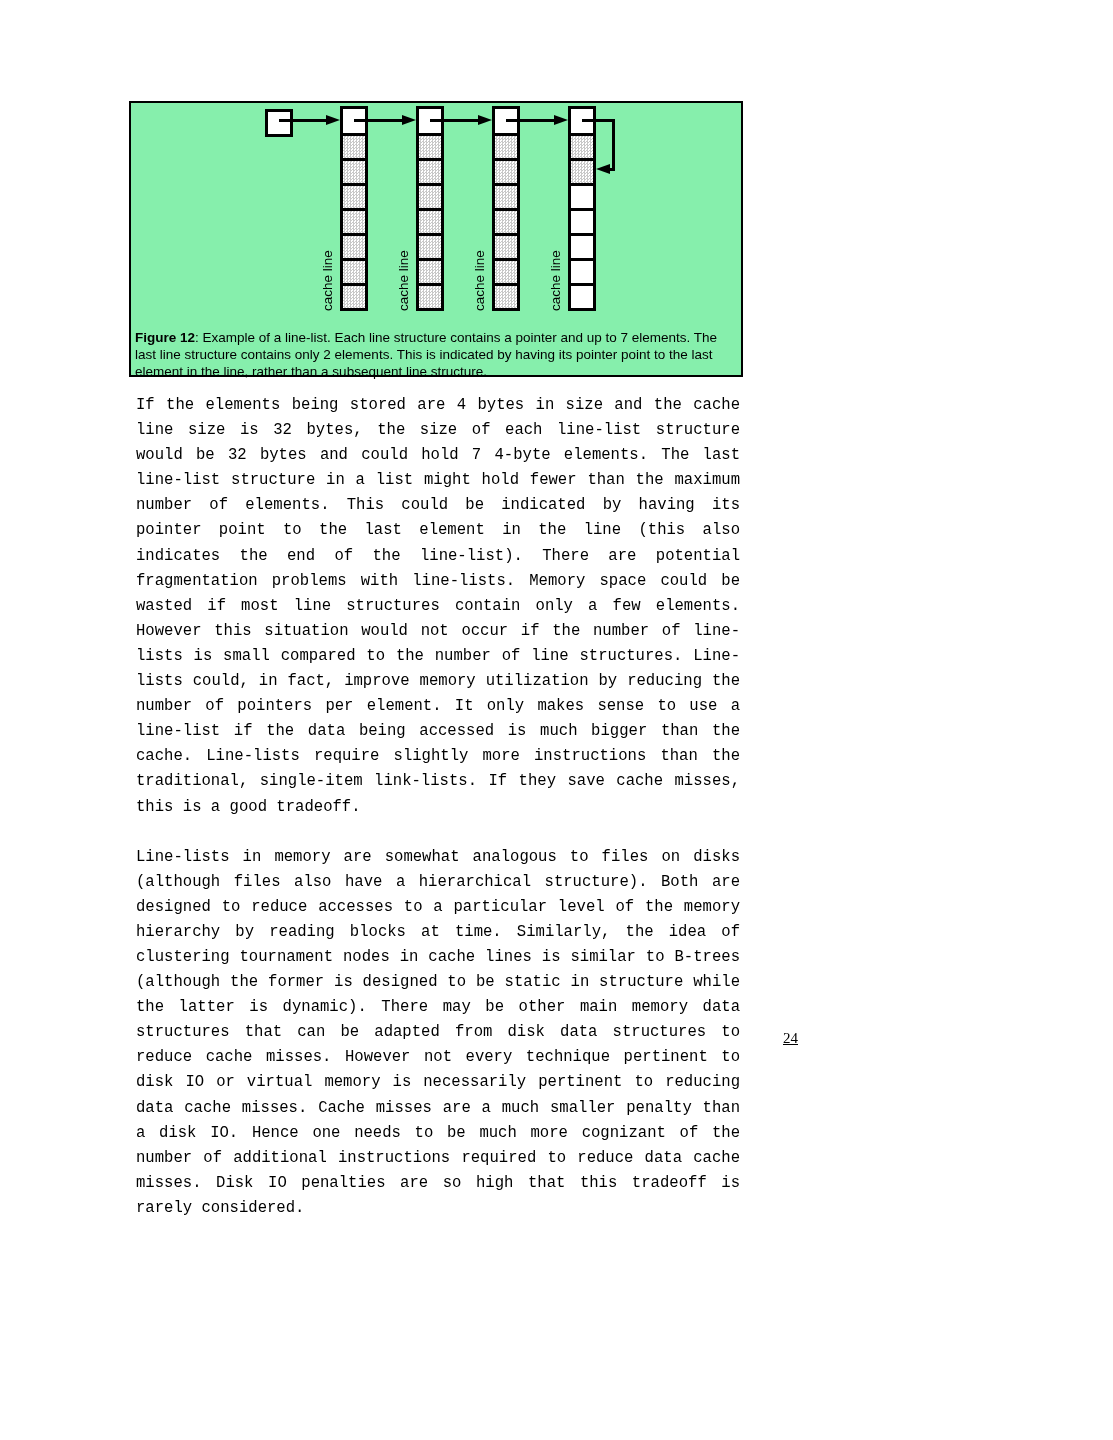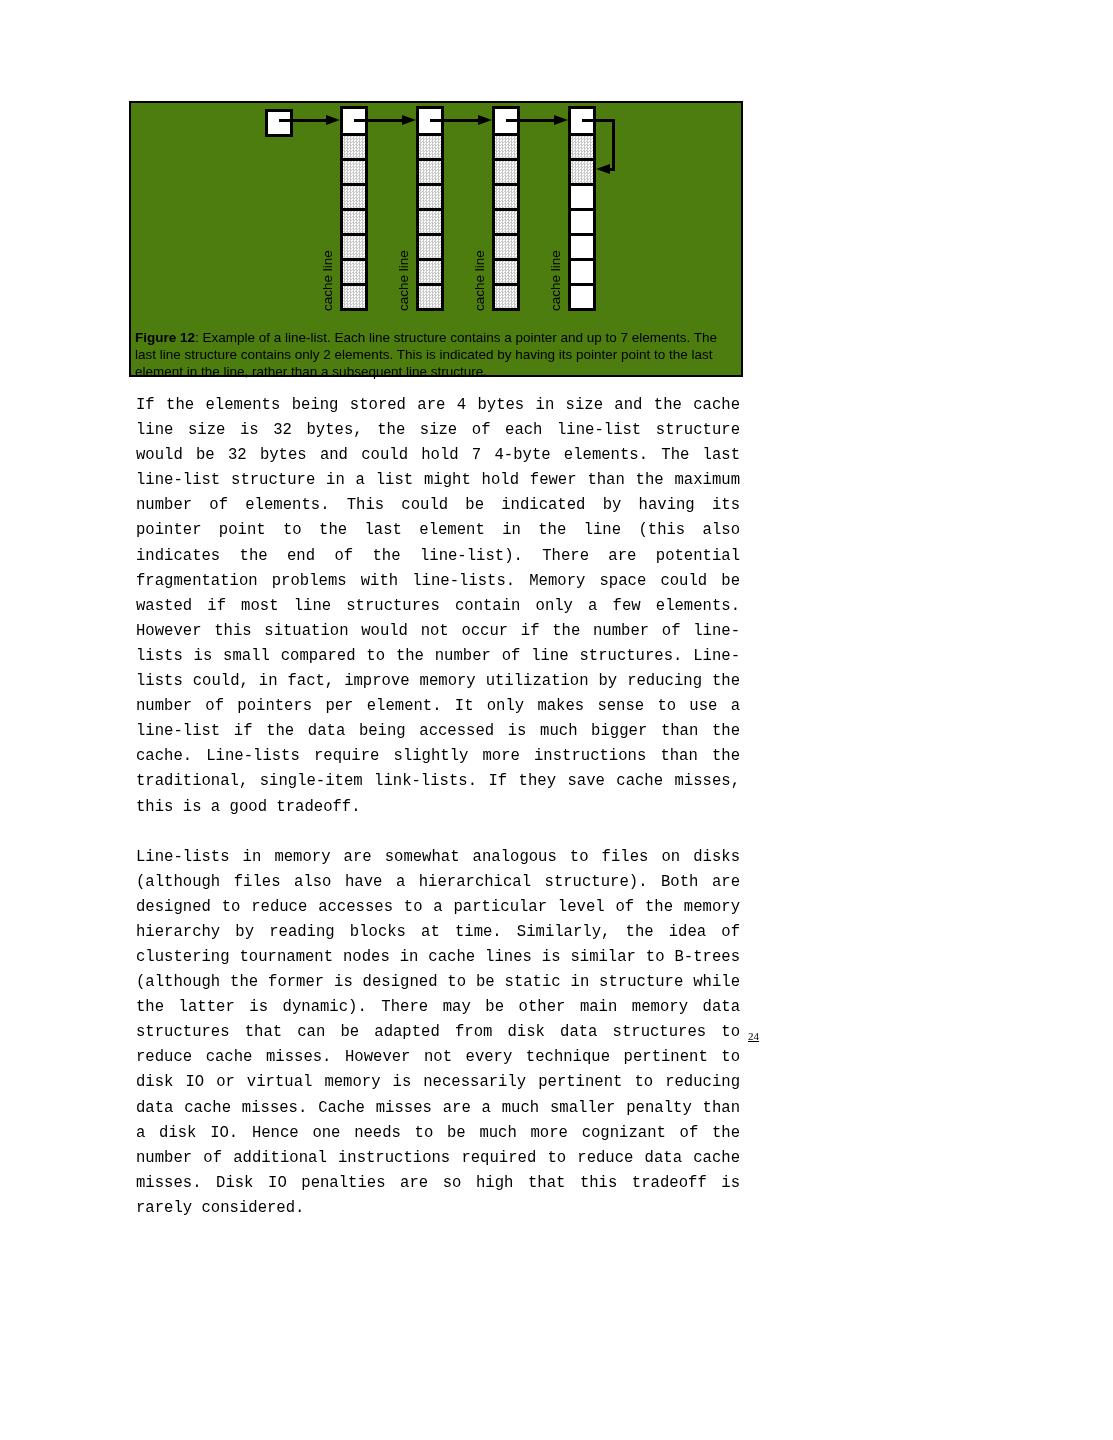--- a/index.html
+++ b/index.html
@@ -3,21 +3,21 @@
 <meta charset="utf-8">
 <style>
   html,body{margin:0;padding:0;}
   body{
     width:1113px;height:1440px;position:relative;background:#ffffff;
     font-family:"Liberation Serif", serif;color:#000;
   }
   
   .figure-box{
     position:absolute;left:129px;top:101px;width:614px;height:276px;
-    border:2px solid #000;box-sizing:border-box;background:#4d7c0f;
+    border:2px solid #000;box-sizing:border-box;background:#86efac;
   }
   .diagram{position:absolute;left:0;top:0;width:100%;height:100%;}
   .hbox{position:absolute;border:3px solid #000;background:#fff;box-sizing:border-box;}
   .col{position:absolute;width:28px;display:flex;flex-direction:column;}
   .cell{box-sizing:border-box;width:28px;height:28px;border:3px solid #000;background:#fff;}
   .cell.pointer{height:30px;}
   .cell + .cell{margin-top:-3px;}
   .cell.shaded{background:repeating-conic-gradient(#c8c8c8 0% 25%, #ffffff 0% 50%) 0 0 / 3px 3px;}
   .vlabel{
     position:absolute;width:18px;writing-mode:vertical-rl;transform:rotate(180deg);
@@ -33,21 +33,21 @@
     position:absolute;left:4px;right:3px;top:226px;
     font-family:"Liberation Sans", sans-serif;font-size:13.5px;line-height:17px;
   }
   .cap-b{font-weight:bold;}
   
   .body-text{position:absolute;left:136px;top:393px;width:604px;}
   .para{
     margin:0 0 25px 0;font-size:15.6px;line-height:25.1px;
     text-align:justify;font-family:Liberation Mono, monospace;
   }
-  .page-number{position:absolute;left:748px;top:1030px;font-size:11px;text-decoration:underline;}
+  .page-number{position:absolute;left:783px;top:1030px;font-size:15px;text-decoration:underline;}
 </style>
 </head>
 <body>
 
 <div class="figure-box">
   <div class="diagram" id="diagram">
       <div class="hbox" style="left: 134px; top: 6px; width: 28px; height: 28px;"></div>
       <div class="col" style="left: 209px; top: 3px;">
         <div class="cell pointer"></div>
         <div class="cell shaded"></div>

